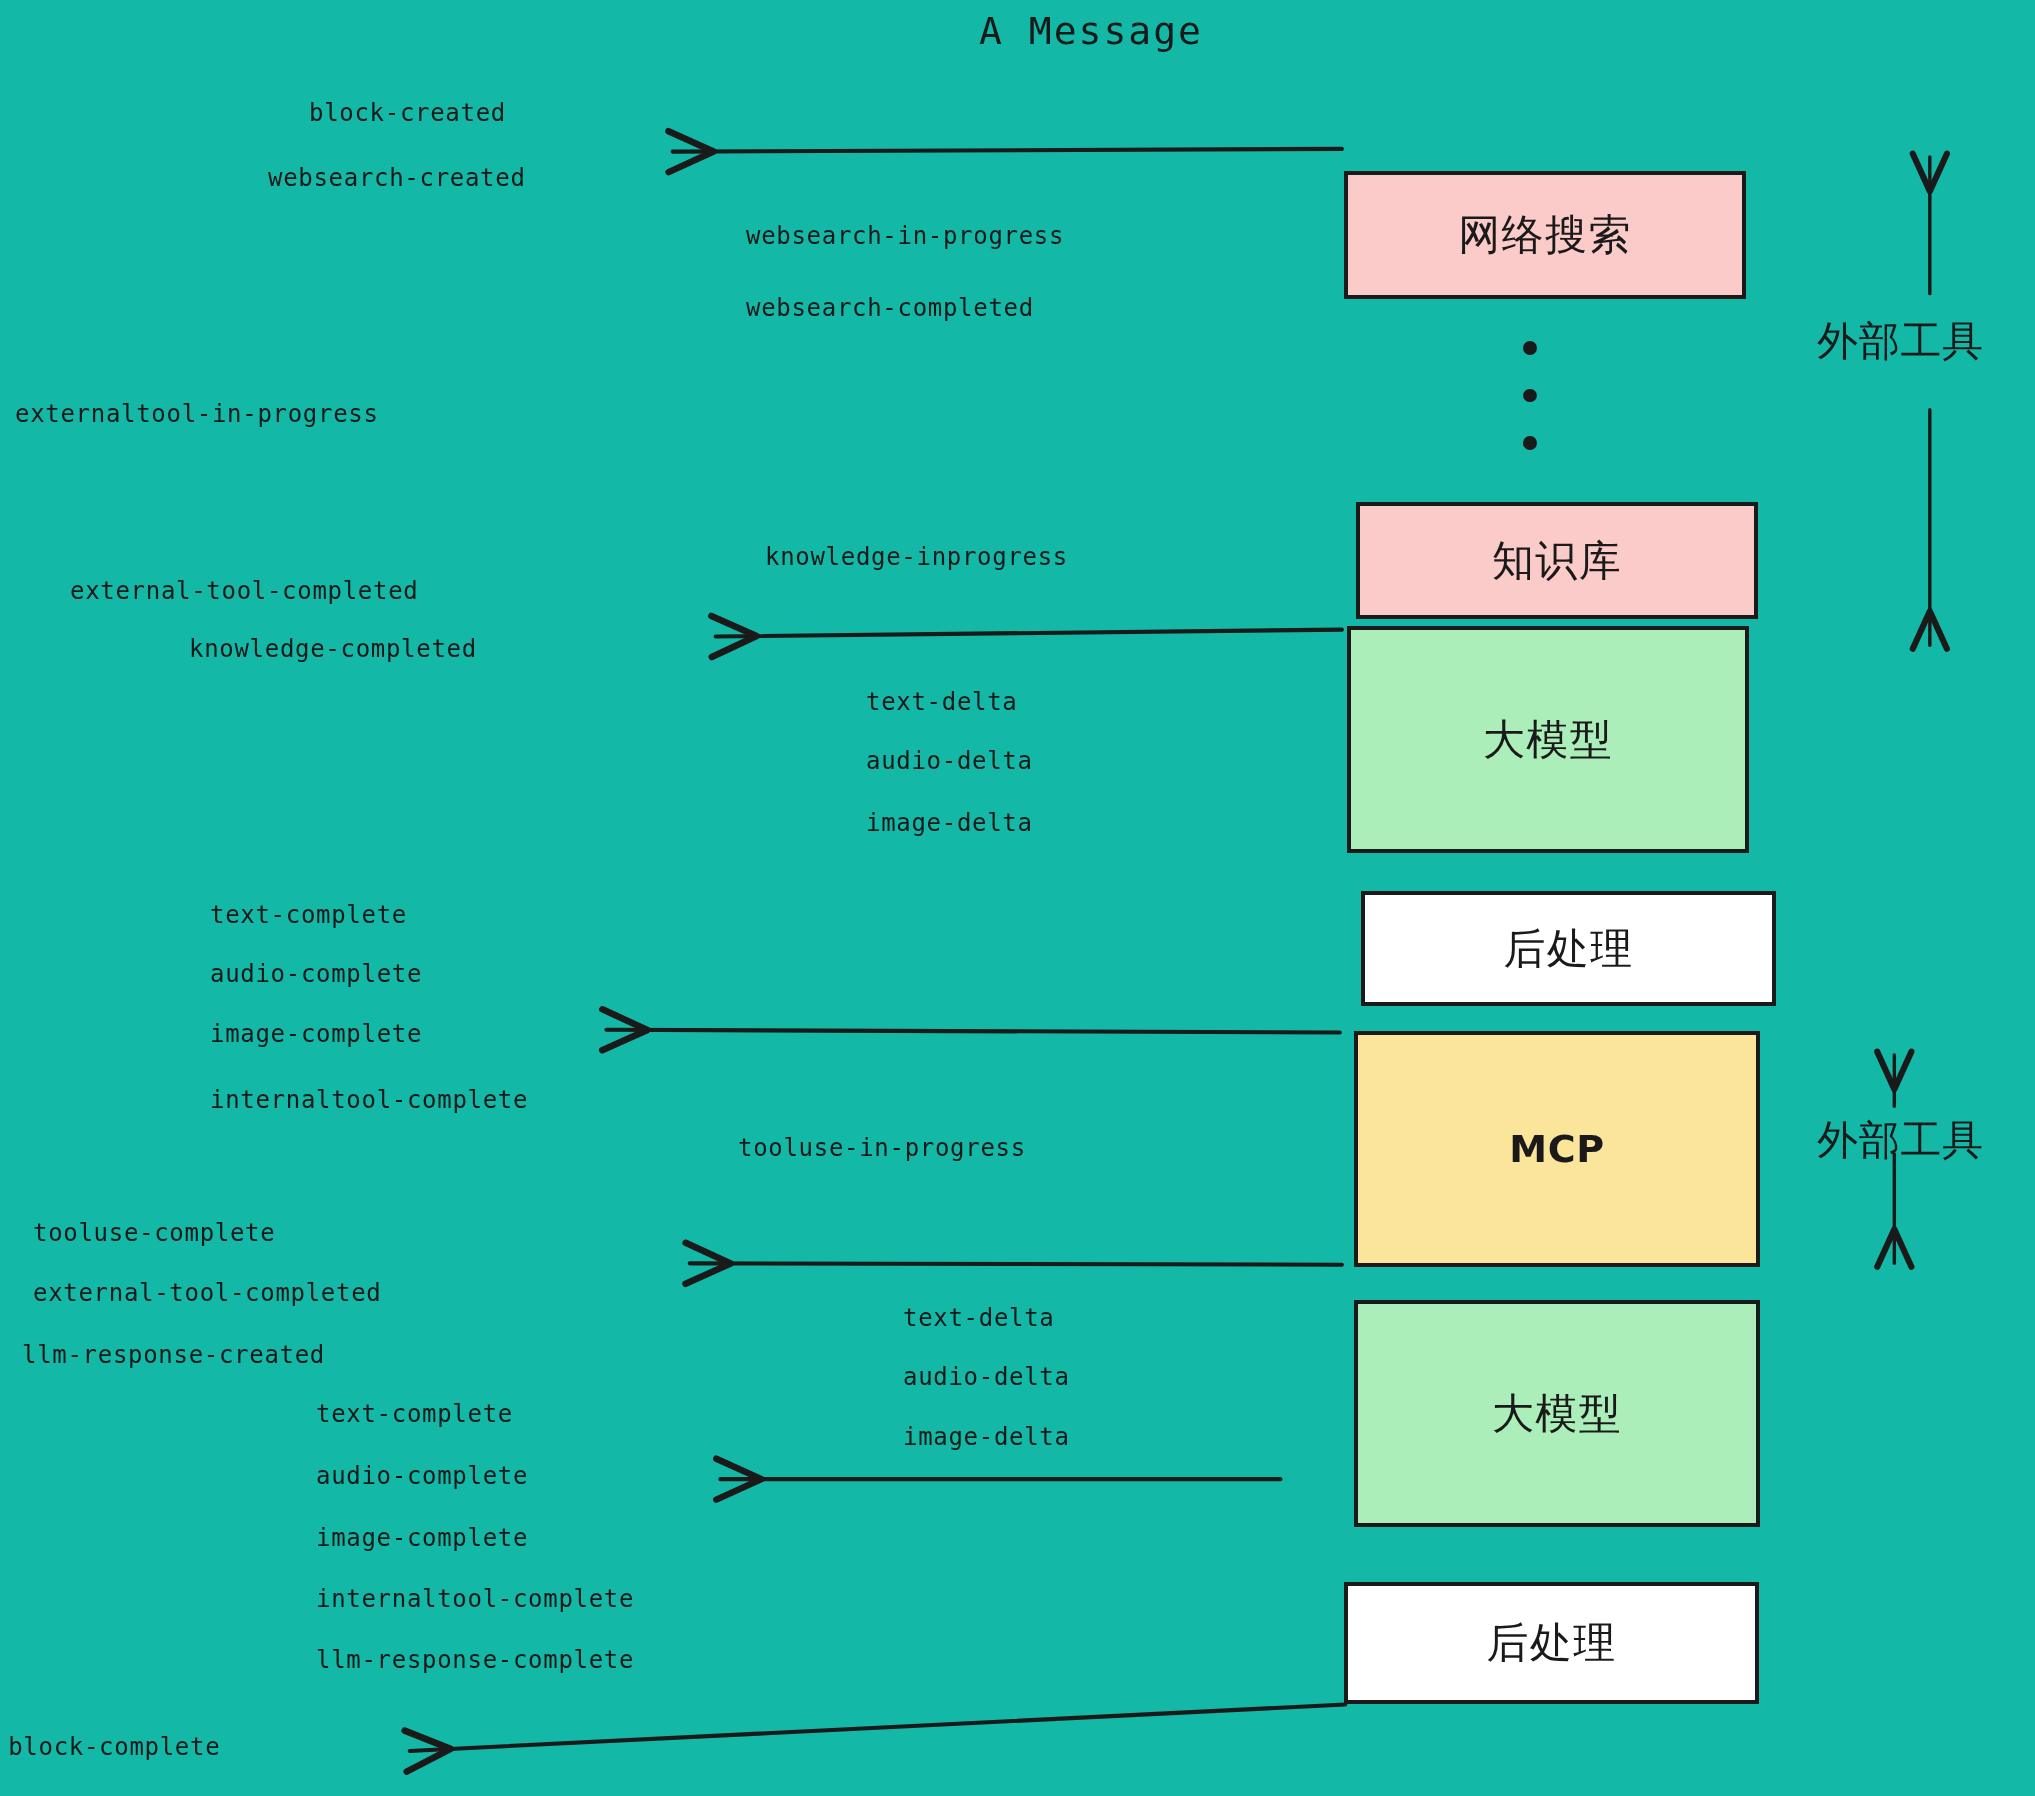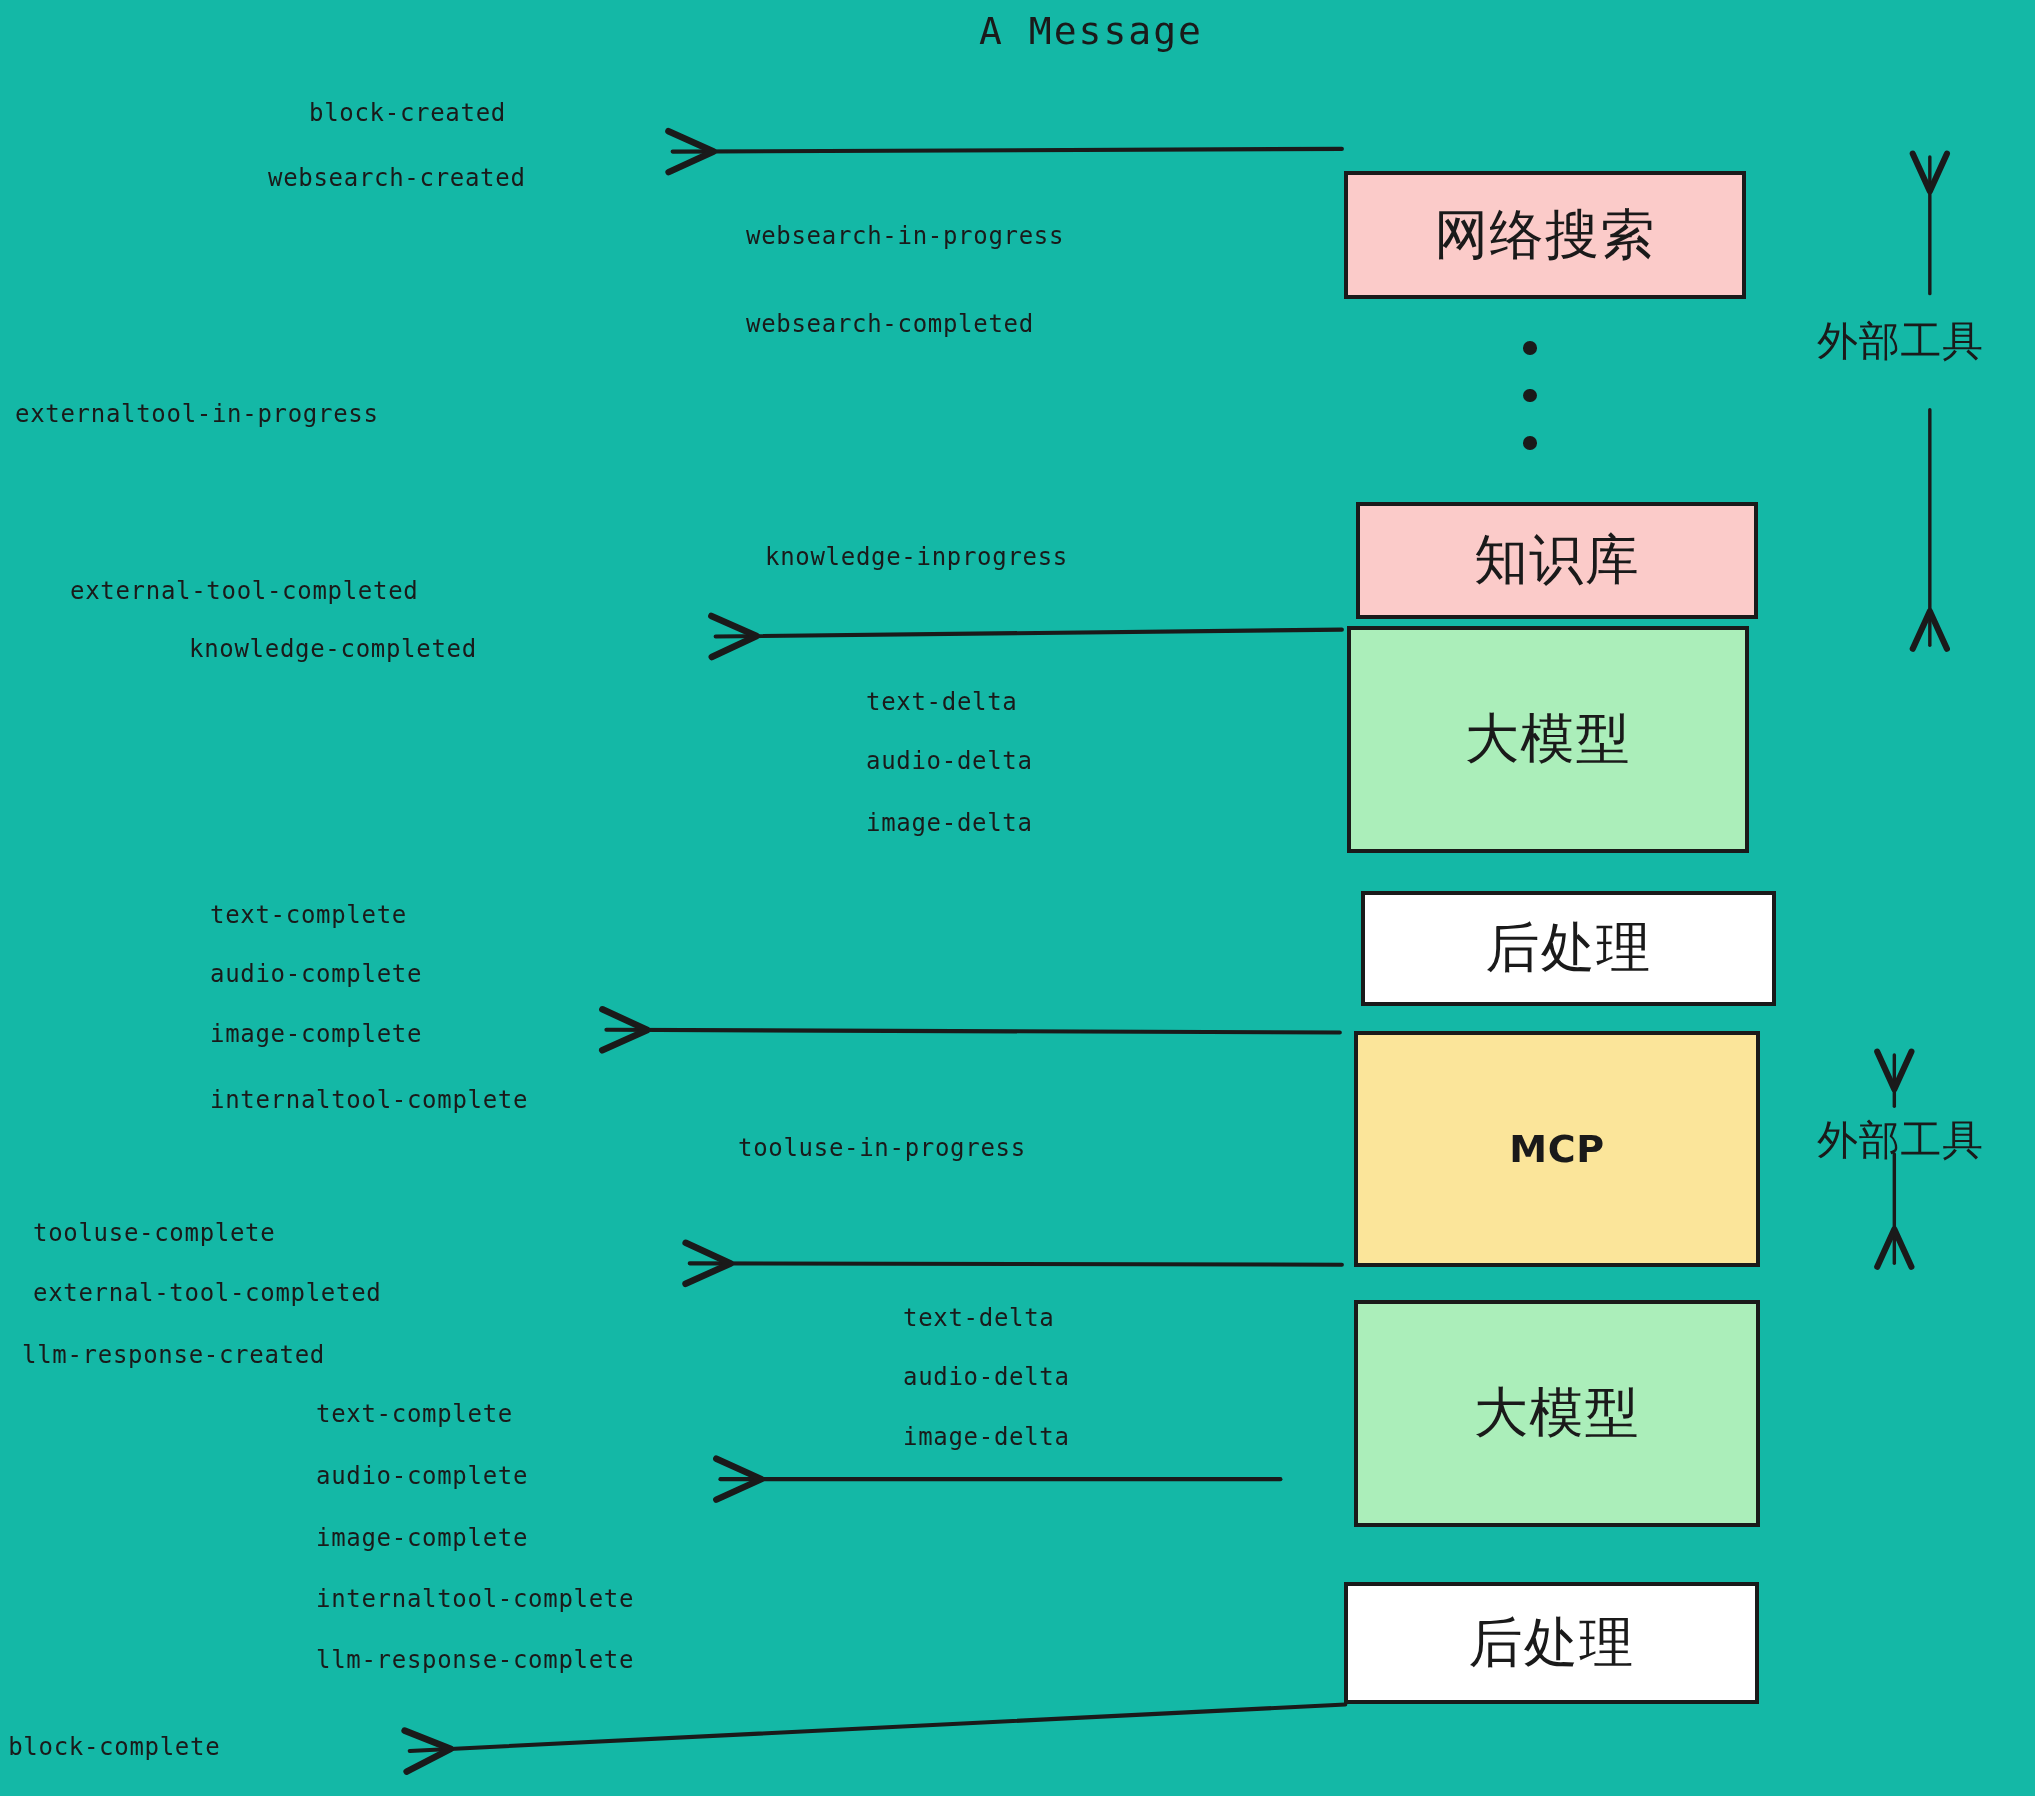--- a/index.html
+++ b/index.html
@@ -37,21 +37,21 @@
     position: absolute;
     box-sizing: border-box;
     border: 4.8px solid #1a1a1a;
     display: flex;
     align-items: center;
     justify-content: center;
     color: #1a1a1a;
   }
   .box .boxlabel {
     font-family: Liberation Mono, monospace;
-    font-size: 54px;
+    font-size: 42px;
     letter-spacing: 1.4px;
     white-space: nowrap;
   }
   .box.mcp .boxlabel {
     font-family: "DejaVu Sans", "Liberation Sans", sans-serif;
     font-weight: bold;
     font-size: 38px;
     letter-spacing: 0.7px;
   }
   .sidelabel {
@@ -145,21 +145,21 @@
   <div class="dots" style="left:1522px; top:341px; width:16.4px; height:109px;">
     <span></span>
     <span></span>
     <span></span>
   </div>
 
   <div id="event-layer">
       <div class="evt" style="left: 309px; top: 101px;">block-created</div>
       <div class="evt" style="left: 268px; top: 166px;">websearch-created</div>
       <div class="evt" style="left: 746px; top: 224px;">websearch-in-progress</div>
-      <div class="evt" style="left: 746px; top: 312px;">websearch-completed</div>
+      <div class="evt" style="left: 746px; top: 296px;">websearch-completed</div>
       <div class="evt" style="left: 15px; top: 402px;">externaltool-in-progress</div>
       <div class="evt" style="left: 765px; top: 545px;">knowledge-inprogress</div>
       <div class="evt" style="left: 70px; top: 579px;">external-tool-completed</div>
       <div class="evt" style="left: 189px; top: 637px;">knowledge-completed</div>
       <div class="evt" style="left: 866px; top: 690px;">text-delta</div>
       <div class="evt" style="left: 866px; top: 749px;">audio-delta</div>
       <div class="evt" style="left: 866px; top: 811px;">image-delta</div>
       <div class="evt" style="left: 210px; top: 903px;">text-complete</div>
       <div class="evt" style="left: 210px; top: 962px;">audio-complete</div>
       <div class="evt" style="left: 210px; top: 1022px;">image-complete</div>

